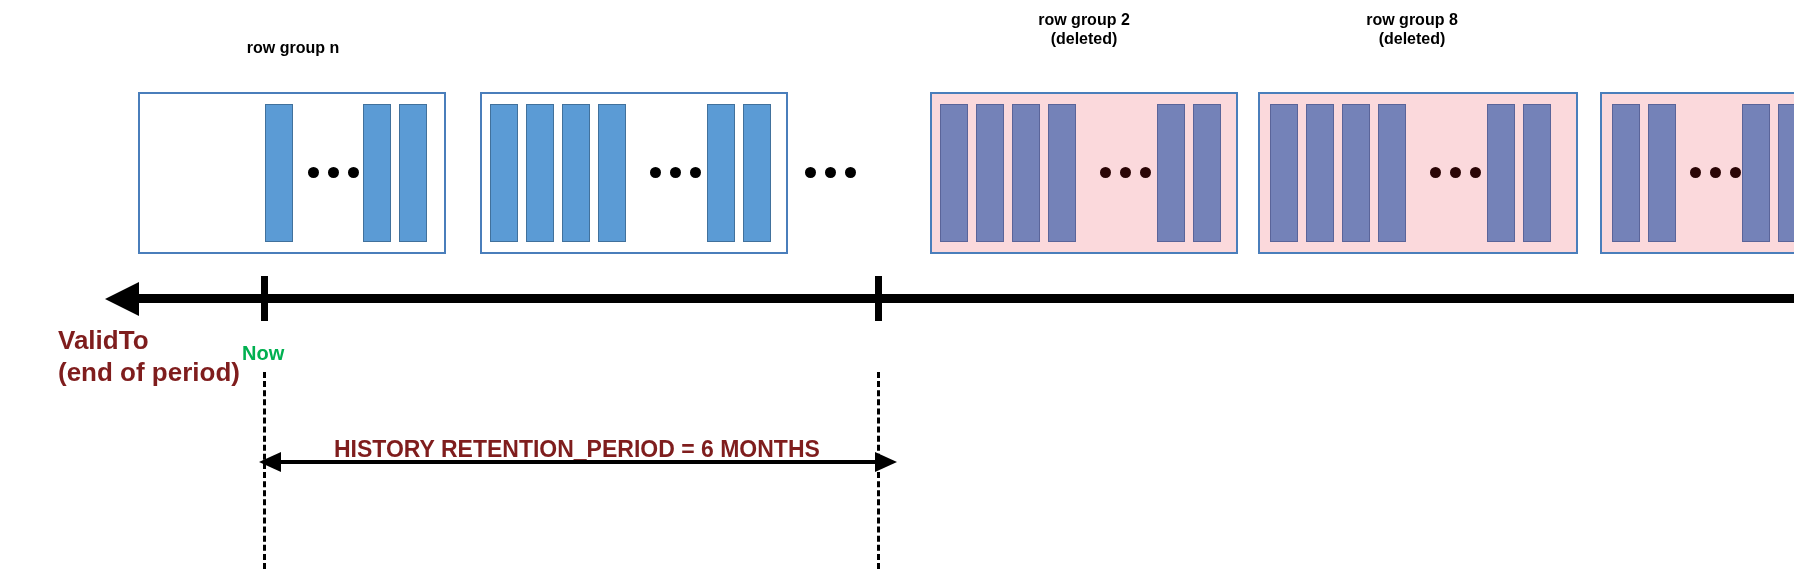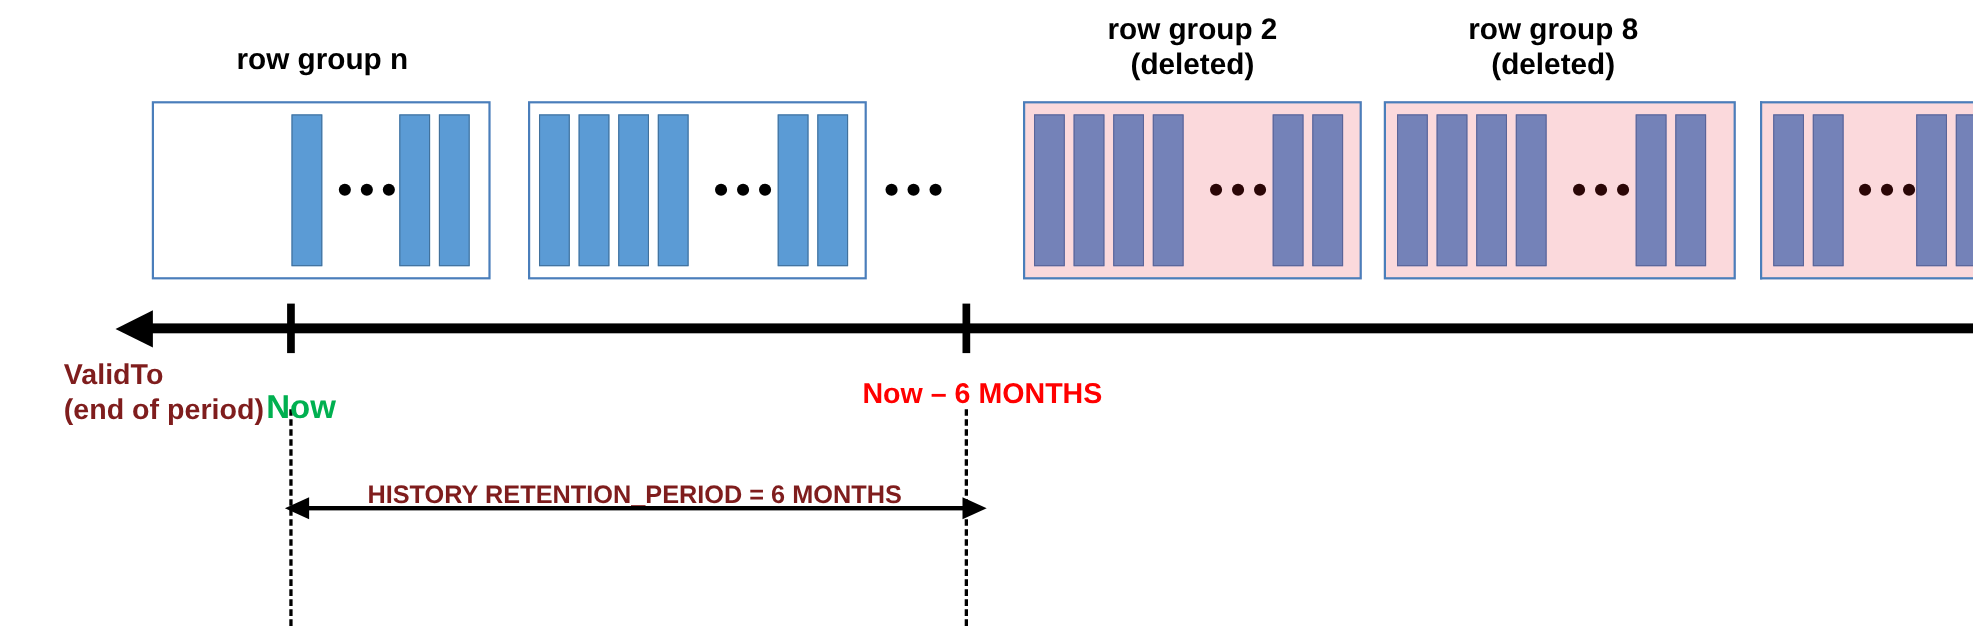--- a/index.html
+++ b/index.html
@@ -16,21 +16,21 @@
     height: 569px;
     background: #ffffff;
     overflow: hidden;
   }
 
   
   .group-title {
     position: absolute;
     text-align: center;
     font-weight: bold;
-    font-size: 27px;
+    font-size: 16px;
     line-height: 1.20;
     color: #000000;
     white-space: pre-line;
   }
 
   
   .group-box {
     position: absolute;
     box-sizing: border-box;
     border: 2px solid #4A7EBB;
@@ -99,23 +99,22 @@
     font-weight: bold;
     color: #7f1d1d;
     white-space: pre-line;
   }
   .label-validto {
     font-size: 26px;
     line-height: 1.22;
     text-align: left;
   }
   .label-now {
-    font-size: 30px;
+    font-size: 20px;
     color: #00B050;
-    margin-top: 12px;
   }
   .label-now6 {
     font-size: 26px;
     color: #FF0000;
   }
   .label-retention {
     font-size: 23px;
     letter-spacing: 0px;
     margin-top: 24px;
   }
@@ -224,21 +223,20 @@
   <div class="tick" style="left:875px; top:276px; height:45px;"></div>
 
   <div class="vdash" style="left:263px; top:372px; height:197px;"></div>
   <div class="vdash" style="left:877px; top:372px; height:197px;"></div>
 
   <div class="label label-validto" style="left:58px; top:325px; width:230px;">ValidTo
 (end of period)</div>
 
   <div class="label label-now" style="left:242px; top:342px;">Now</div>
 
-  <div class="label label-now6" style="left:784px; top:342px;">Now – 6 MONTHS</div>
 
   <div class="label label-retention" style="left:334px; top:412px;">HISTORY RETENTION_PERIOD =  6 MONTHS</div>
 
   <div class="measure-head left" style="left:259px; top:452px;"></div>
   <div class="measure-line" style="left:275px; top:460px; width:610px;"></div>
   <div class="measure-head right" style="left:875px; top:452px;"></div>
 
 </div>
 
 </body></html>

